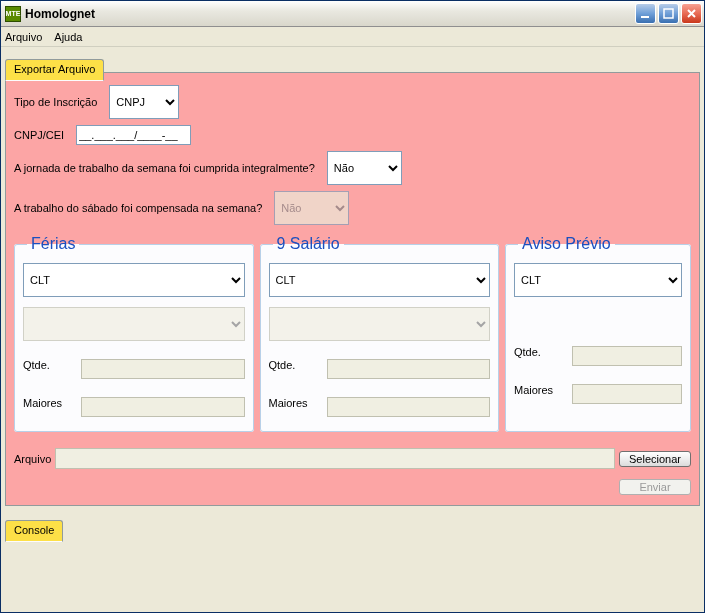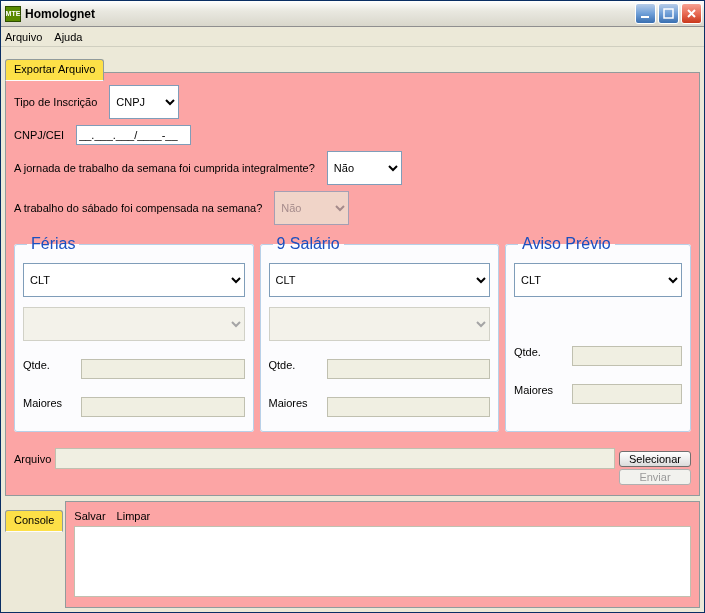--- a/index.html
+++ b/index.html
@@ -218,20 +218,21 @@
   }
   .btn:disabled {
     color: #9a9a9a;
     border-color: #b0b0b0;
     background: #f2f2ee;
     cursor: default;
   }
   .action-row {
     display: flex;
     justify-content: flex-end;
+    margin-top: 10px;
   }
   .console-tabstrip {
     display: flex;
     height: 22px;
     position: relative;
     z-index: 2;
   }
   .console-actions { margin: 2px 0 4px; }
   .console-actions span { margin-right: 8px; cursor: default; }
   .console-output {
@@ -372,27 +373,20 @@
         <div class="file-path"></div>
         <button class="btn">Selecionar</button>
       </div>
 
       <div class="action-row">
         <button class="btn" disabled="">Enviar</button>
       </div>
 
     </div>
 
-    <div style="display:flex;flex-direction:row;flex:1;min-height:0;margin-top:6px;">
+    <div style="display:flex;flex-direction:column;flex:1;min-height:0;margin-top:6px;">
       <div class="console-tabstrip">
         <div class="tab active">Console</div>
       </div>
-      <div class="tab-panel" style="flex:1;display:flex;flex-direction:column;min-height:0;">
-        <div class="console-actions">
-          <span>Salvar</span>
-          <span>Limpar</span>
-        </div>
-        <div class="console-output"></div>
-      </div>
     </div>
 
   </div>
 </div>
 
 </body></html>

